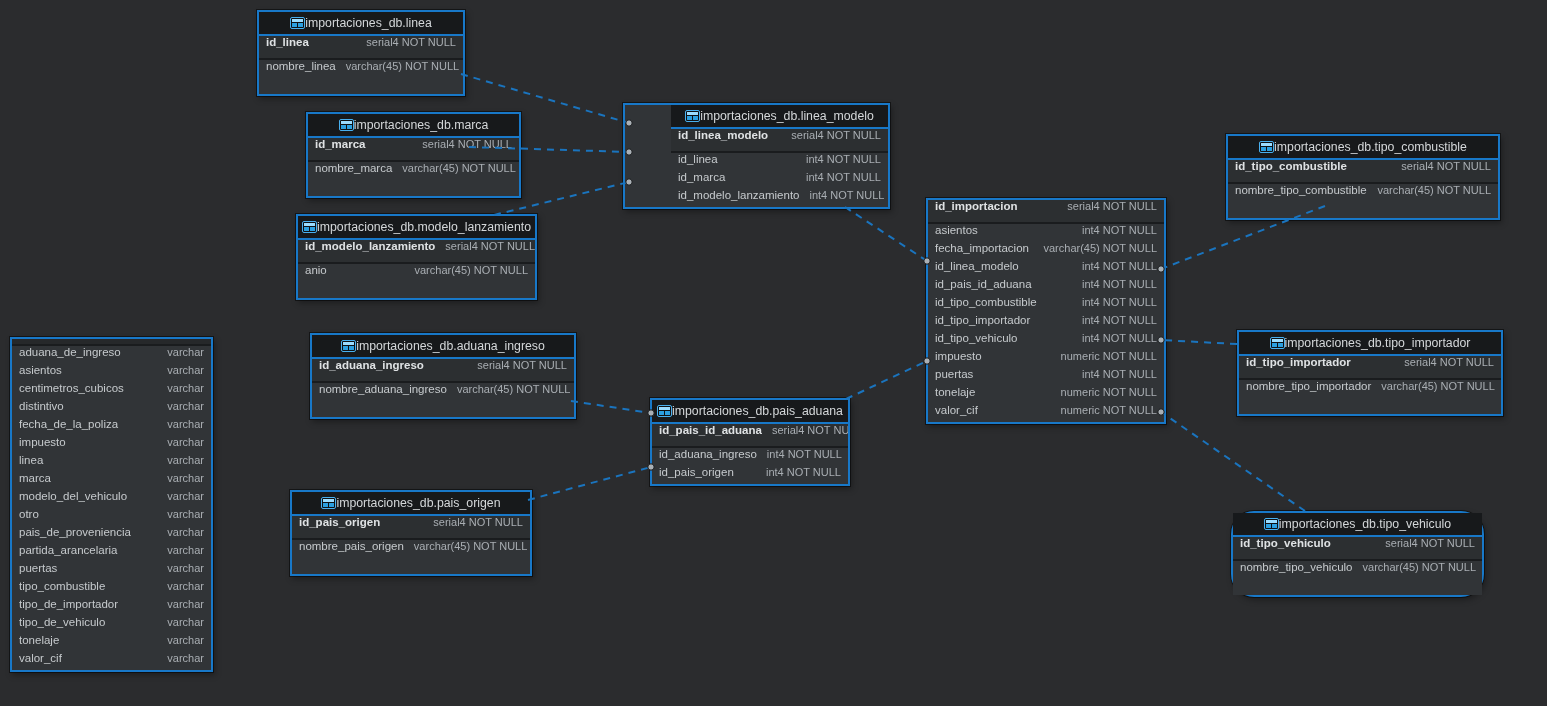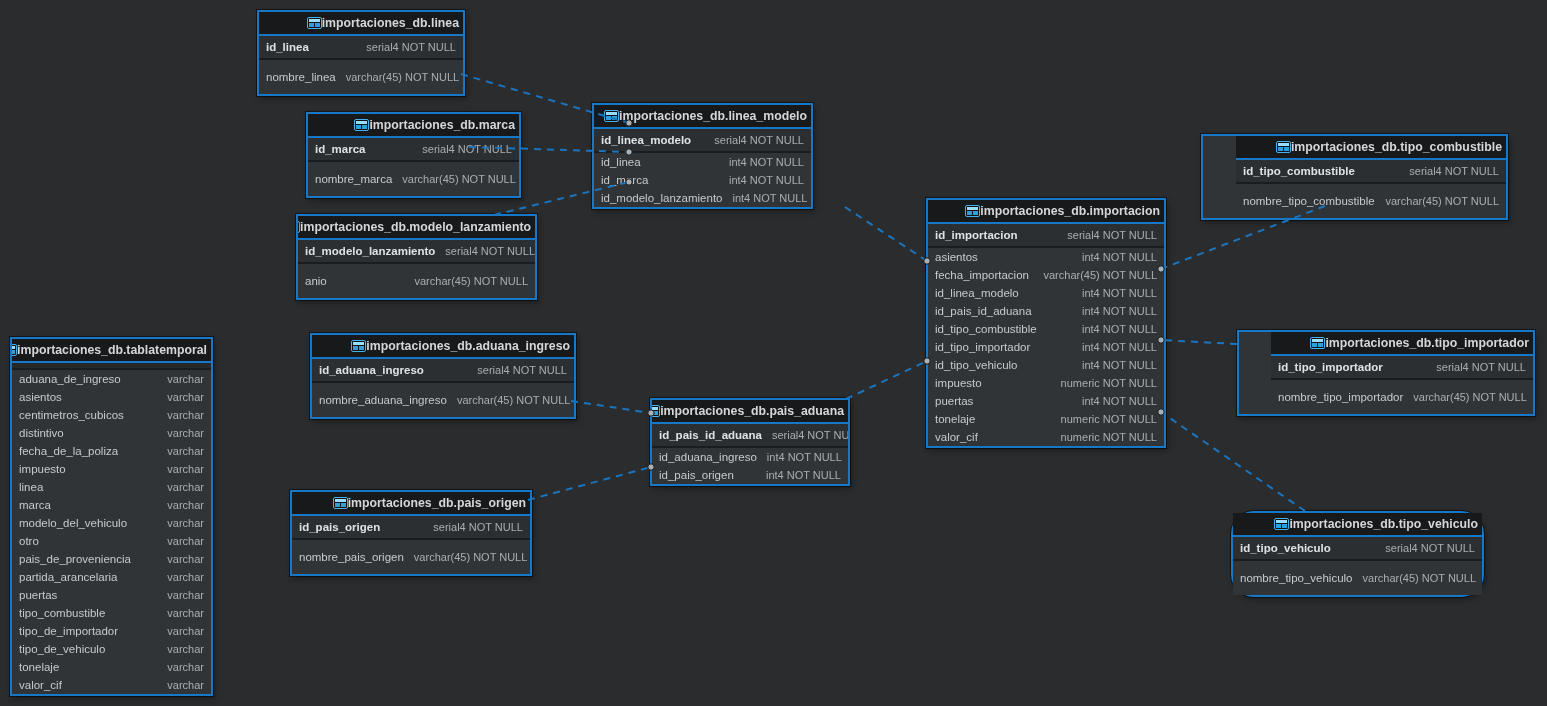--- a/index.html
+++ b/index.html
@@ -23,37 +23,36 @@
     position:absolute;
     border: 2px solid var(--border, #1878c8);
     background: var(--row, #313437);
     box-shadow: 0 0 0 1px rgba(0,0,0,.5), 2px 3px 6px rgba(0,0,0,.35);
     z-index: 2;
   }
   .thead {
     height: 22px;
     background: var(--header, #17191b);
     border-bottom: 2px solid var(--border, #1878c8);
-    display:flex; align-items:center; justify-content:flex-end;
+    display:flex; align-items:center; justify-content:center;
     padding:0 4px; overflow:hidden; white-space:nowrap;
     cursor: move;
-    font-weight: bold;
   }
   .ttitle {
     color: var(--title, #d4d7d9);
     font-size: 12.3px;
   }
   .ticon { display:flex; align-items:center; flex:0 0 auto; }
 
   .pk-section { background: var(--pkRow, #2c2f31); border-bottom: 2px solid #1a1c1e; }
   .pk-section.empty { height: 5px; background: #26282a; }
   .cols-section { background: var(--row, #313437); }
 
   .row {
-    display:flex; justify-content:space-between; align-items:center;
+    display:flex; justify-content:space-between; 
     height: 18px; padding: 0 7px; white-space:nowrap; overflow:hidden;
   }
   .row.tall { height: 34px; }
   .pk-section .row { height: 22px; }
   .col-name { color: var(--text, #c6cacd); font-size: 11.5px; }
   .col-type { color: var(--typeText, #a9aeb3); font-size: 11px; margin-left: 10px; }
   .row.pk .col-name { font-weight: bold; color: #dfe2e4; }
 
   .rel-line {
     stroke: var(--line, #1a74be);
@@ -141,31 +140,20 @@
           </div>
         </div>
         <div class="cols-section">
           <div class="row tall">
             <span class="col-name">anio</span>
             <span class="col-type">varchar(45) NOT NULL</span>
           </div>
         </div>
       </div>
       <div class="db-table" style="left: 10px; top: 337px; width: 199px;">
-        <div class="thead">
-          <span class="ticon">
-            <svg width="15" height="12" viewBox="0 0 15 12">
-              <rect x="0.5" y="0.5" width="14" height="11" rx="1.5" fill="#0f1113" stroke="#49b0ef"></rect>
-              <rect x="2" y="2" width="11" height="3" fill="#9adcff"></rect>
-              <rect x="2" y="6" width="5" height="4" fill="#2b9fe0"></rect>
-              <rect x="8" y="6" width="5" height="4" fill="#2b9fe0"></rect>
-            </svg>
-          </span>
-          <span class="ttitle">importaciones_db.tablatemporal</span>
-        </div>
         <div class="pk-section empty"></div>
         <div class="cols-section">
           <div class="row">
             <span class="col-name">aduana_de_ingreso</span>
             <span class="col-type">varchar</span>
           </div>
           <div class="row">
             <span class="col-name">asientos</span>
             <span class="col-type">varchar</span>
           </div>
@@ -278,21 +266,21 @@
             <span class="col-type">serial4 NOT NULL</span>
           </div>
         </div>
         <div class="cols-section">
           <div class="row tall">
             <span class="col-name">nombre_pais_origen</span>
             <span class="col-type">varchar(45) NOT NULL</span>
           </div>
         </div>
       </div>
-      <div class="db-table" style="left: 592px; top: 103px; width: 217px;">
+      <div class="db-table" style="left: 623px; top: 103px; width: 217px; padding-left: 46px;">
         <div class="thead">
           <span class="ticon">
             <svg width="15" height="12" viewBox="0 0 15 12">
               <rect x="0.5" y="0.5" width="14" height="11" rx="1.5" fill="#0f1113" stroke="#49b0ef"></rect>
               <rect x="2" y="2" width="11" height="3" fill="#9adcff"></rect>
               <rect x="2" y="6" width="5" height="4" fill="#2b9fe0"></rect>
               <rect x="8" y="6" width="5" height="4" fill="#2b9fe0"></rect>
             </svg>
           </span>
           <span class="ttitle">importaciones_db.linea_modelo</span>
@@ -341,31 +329,20 @@
             <span class="col-name">id_aduana_ingreso</span>
             <span class="col-type">int4 NOT NULL</span>
           </div>
           <div class="row">
             <span class="col-name">id_pais_origen</span>
             <span class="col-type">int4 NOT NULL</span>
           </div>
         </div>
       </div>
       <div class="db-table" style="left: 926px; top: 198px; width: 236px;">
-        <div class="thead">
-          <span class="ticon">
-            <svg width="15" height="12" viewBox="0 0 15 12">
-              <rect x="0.5" y="0.5" width="14" height="11" rx="1.5" fill="#0f1113" stroke="#49b0ef"></rect>
-              <rect x="2" y="2" width="11" height="3" fill="#9adcff"></rect>
-              <rect x="2" y="6" width="5" height="4" fill="#2b9fe0"></rect>
-              <rect x="8" y="6" width="5" height="4" fill="#2b9fe0"></rect>
-            </svg>
-          </span>
-          <span class="ttitle">importaciones_db.importacion</span>
-        </div>
         <div class="pk-section">
           <div class="row pk">
             <span class="col-name">id_importacion</span>
             <span class="col-type">serial4 NOT NULL</span>
           </div>
         </div>
         <div class="cols-section">
           <div class="row">
             <span class="col-name">asientos</span>
             <span class="col-type">int4 NOT NULL</span>
@@ -405,21 +382,21 @@
           <div class="row">
             <span class="col-name">tonelaje</span>
             <span class="col-type">numeric NOT NULL</span>
           </div>
           <div class="row">
             <span class="col-name">valor_cif</span>
             <span class="col-type">numeric NOT NULL</span>
           </div>
         </div>
       </div>
-      <div class="db-table" style="left: 1201px; top: 134px; width: 270px; padding-left: 33px;">
+      <div class="db-table" style="left: 1226px; top: 134px; width: 270px;">
         <div class="thead">
           <span class="ticon">
             <svg width="15" height="12" viewBox="0 0 15 12">
               <rect x="0.5" y="0.5" width="14" height="11" rx="1.5" fill="#0f1113" stroke="#49b0ef"></rect>
               <rect x="2" y="2" width="11" height="3" fill="#9adcff"></rect>
               <rect x="2" y="6" width="5" height="4" fill="#2b9fe0"></rect>
               <rect x="8" y="6" width="5" height="4" fill="#2b9fe0"></rect>
             </svg>
           </span>
           <span class="ttitle">importaciones_db.tipo_combustible</span>
@@ -430,21 +407,21 @@
             <span class="col-type">serial4 NOT NULL</span>
           </div>
         </div>
         <div class="cols-section">
           <div class="row tall">
             <span class="col-name">nombre_tipo_combustible</span>
             <span class="col-type">varchar(45) NOT NULL</span>
           </div>
         </div>
       </div>
-      <div class="db-table" style="left: 1237px; top: 330px; width: 262px; padding-left: 32px;">
+      <div class="db-table" style="left: 1237px; top: 330px; width: 262px;">
         <div class="thead">
           <span class="ticon">
             <svg width="15" height="12" viewBox="0 0 15 12">
               <rect x="0.5" y="0.5" width="14" height="11" rx="1.5" fill="#0f1113" stroke="#49b0ef"></rect>
               <rect x="2" y="2" width="11" height="3" fill="#9adcff"></rect>
               <rect x="2" y="6" width="5" height="4" fill="#2b9fe0"></rect>
               <rect x="8" y="6" width="5" height="4" fill="#2b9fe0"></rect>
             </svg>
           </span>
           <span class="ttitle">importaciones_db.tipo_importador</span>

